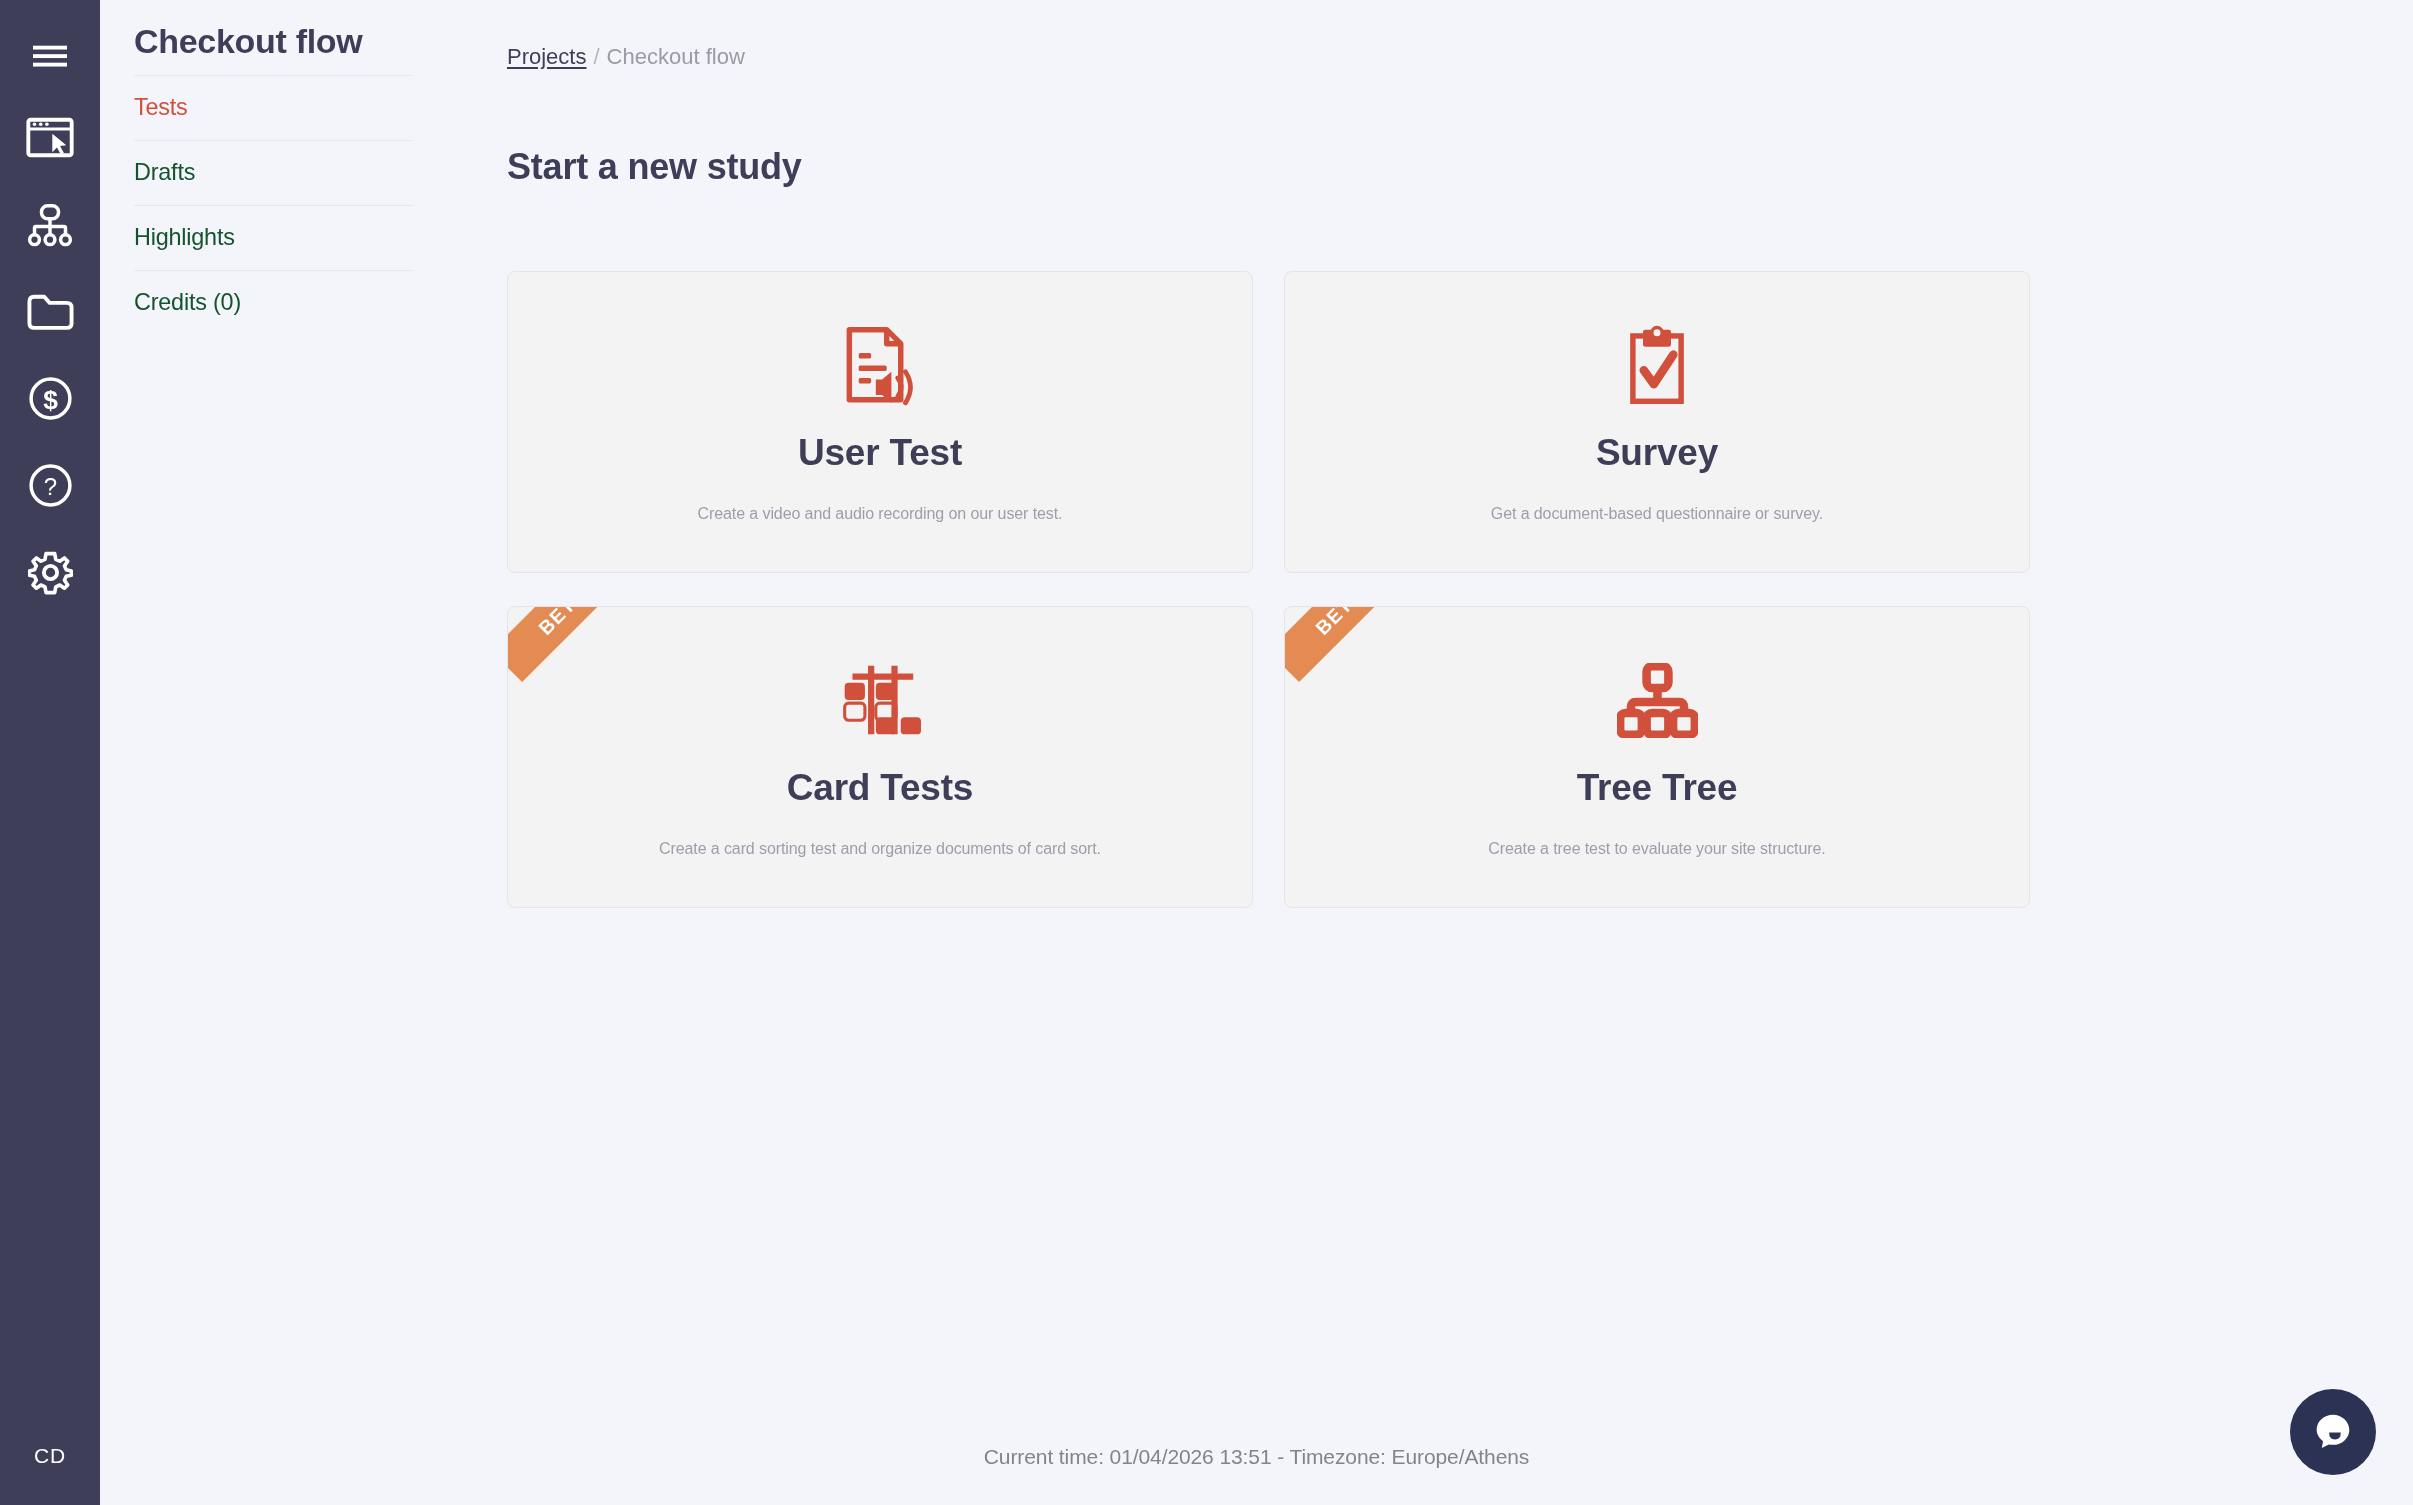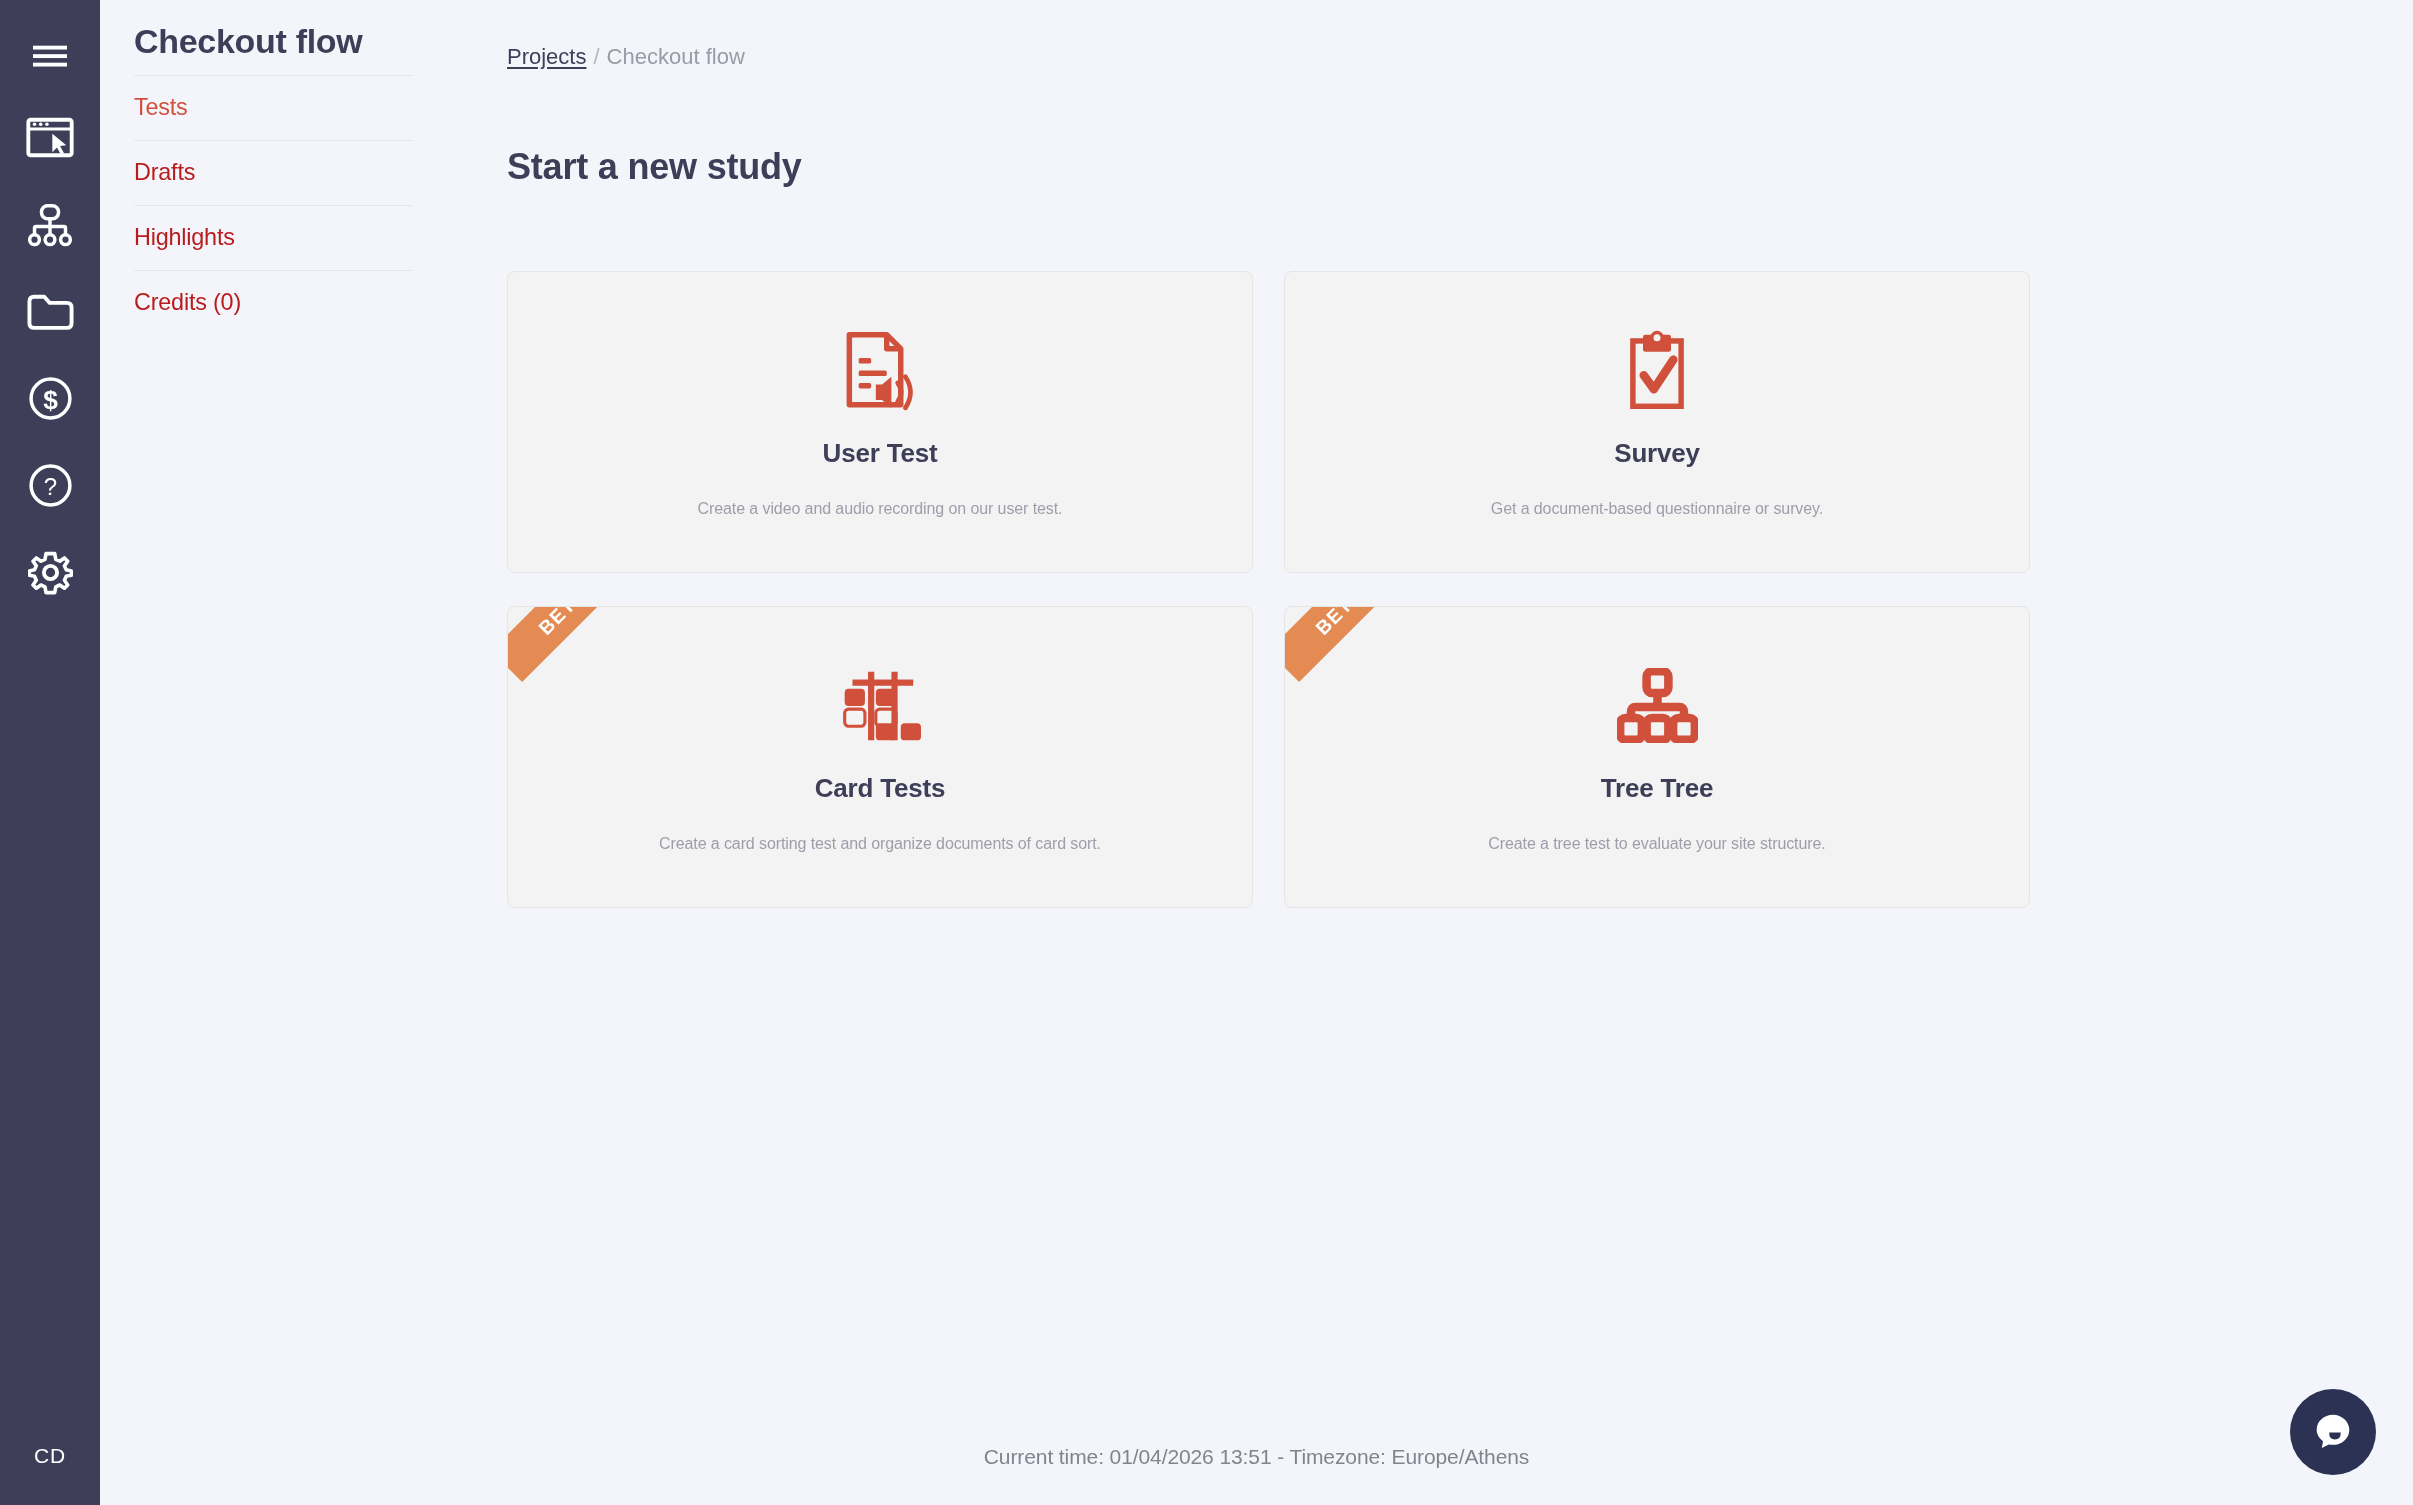--- a/index.html
+++ b/index.html
@@ -77,21 +77,21 @@
     color: #3e3e59;
     letter-spacing: -0.3px;
     line-height: 1.1;
     padding-bottom: 14px;
   }
 
   .nav-list { list-style: none; }
 
   .nav-item {
     font-size: 23.4px;
-    color: #b91c1c;
+    color: #14532d;
     padding: 18px 0 19px 0;
     border-top: 1.6px solid #e6e7ec;
     cursor: pointer;
     letter-spacing: -0.2px;
   }
   .nav-item.active { color: #d1503c; }
 
   
   .main {
     flex: 1 1 auto;
@@ -151,21 +151,21 @@
   .card-icon {
     height: 90px;
     display: flex;
     align-items: center;
     justify-content: center;
   }
   .card-icon svg { display: block; }
 
   .card-title {
     margin-top: 22px;
-    font-size: 26px;
+    font-size: 37px;
     font-weight: bold;
     color: #3e3e59;
     letter-spacing: -0.2px;
   }
 
   .card-desc {
     margin-top: 31px;
     font-size: 16px;
     color: #9e9eab;
     letter-spacing: -0.1px;

